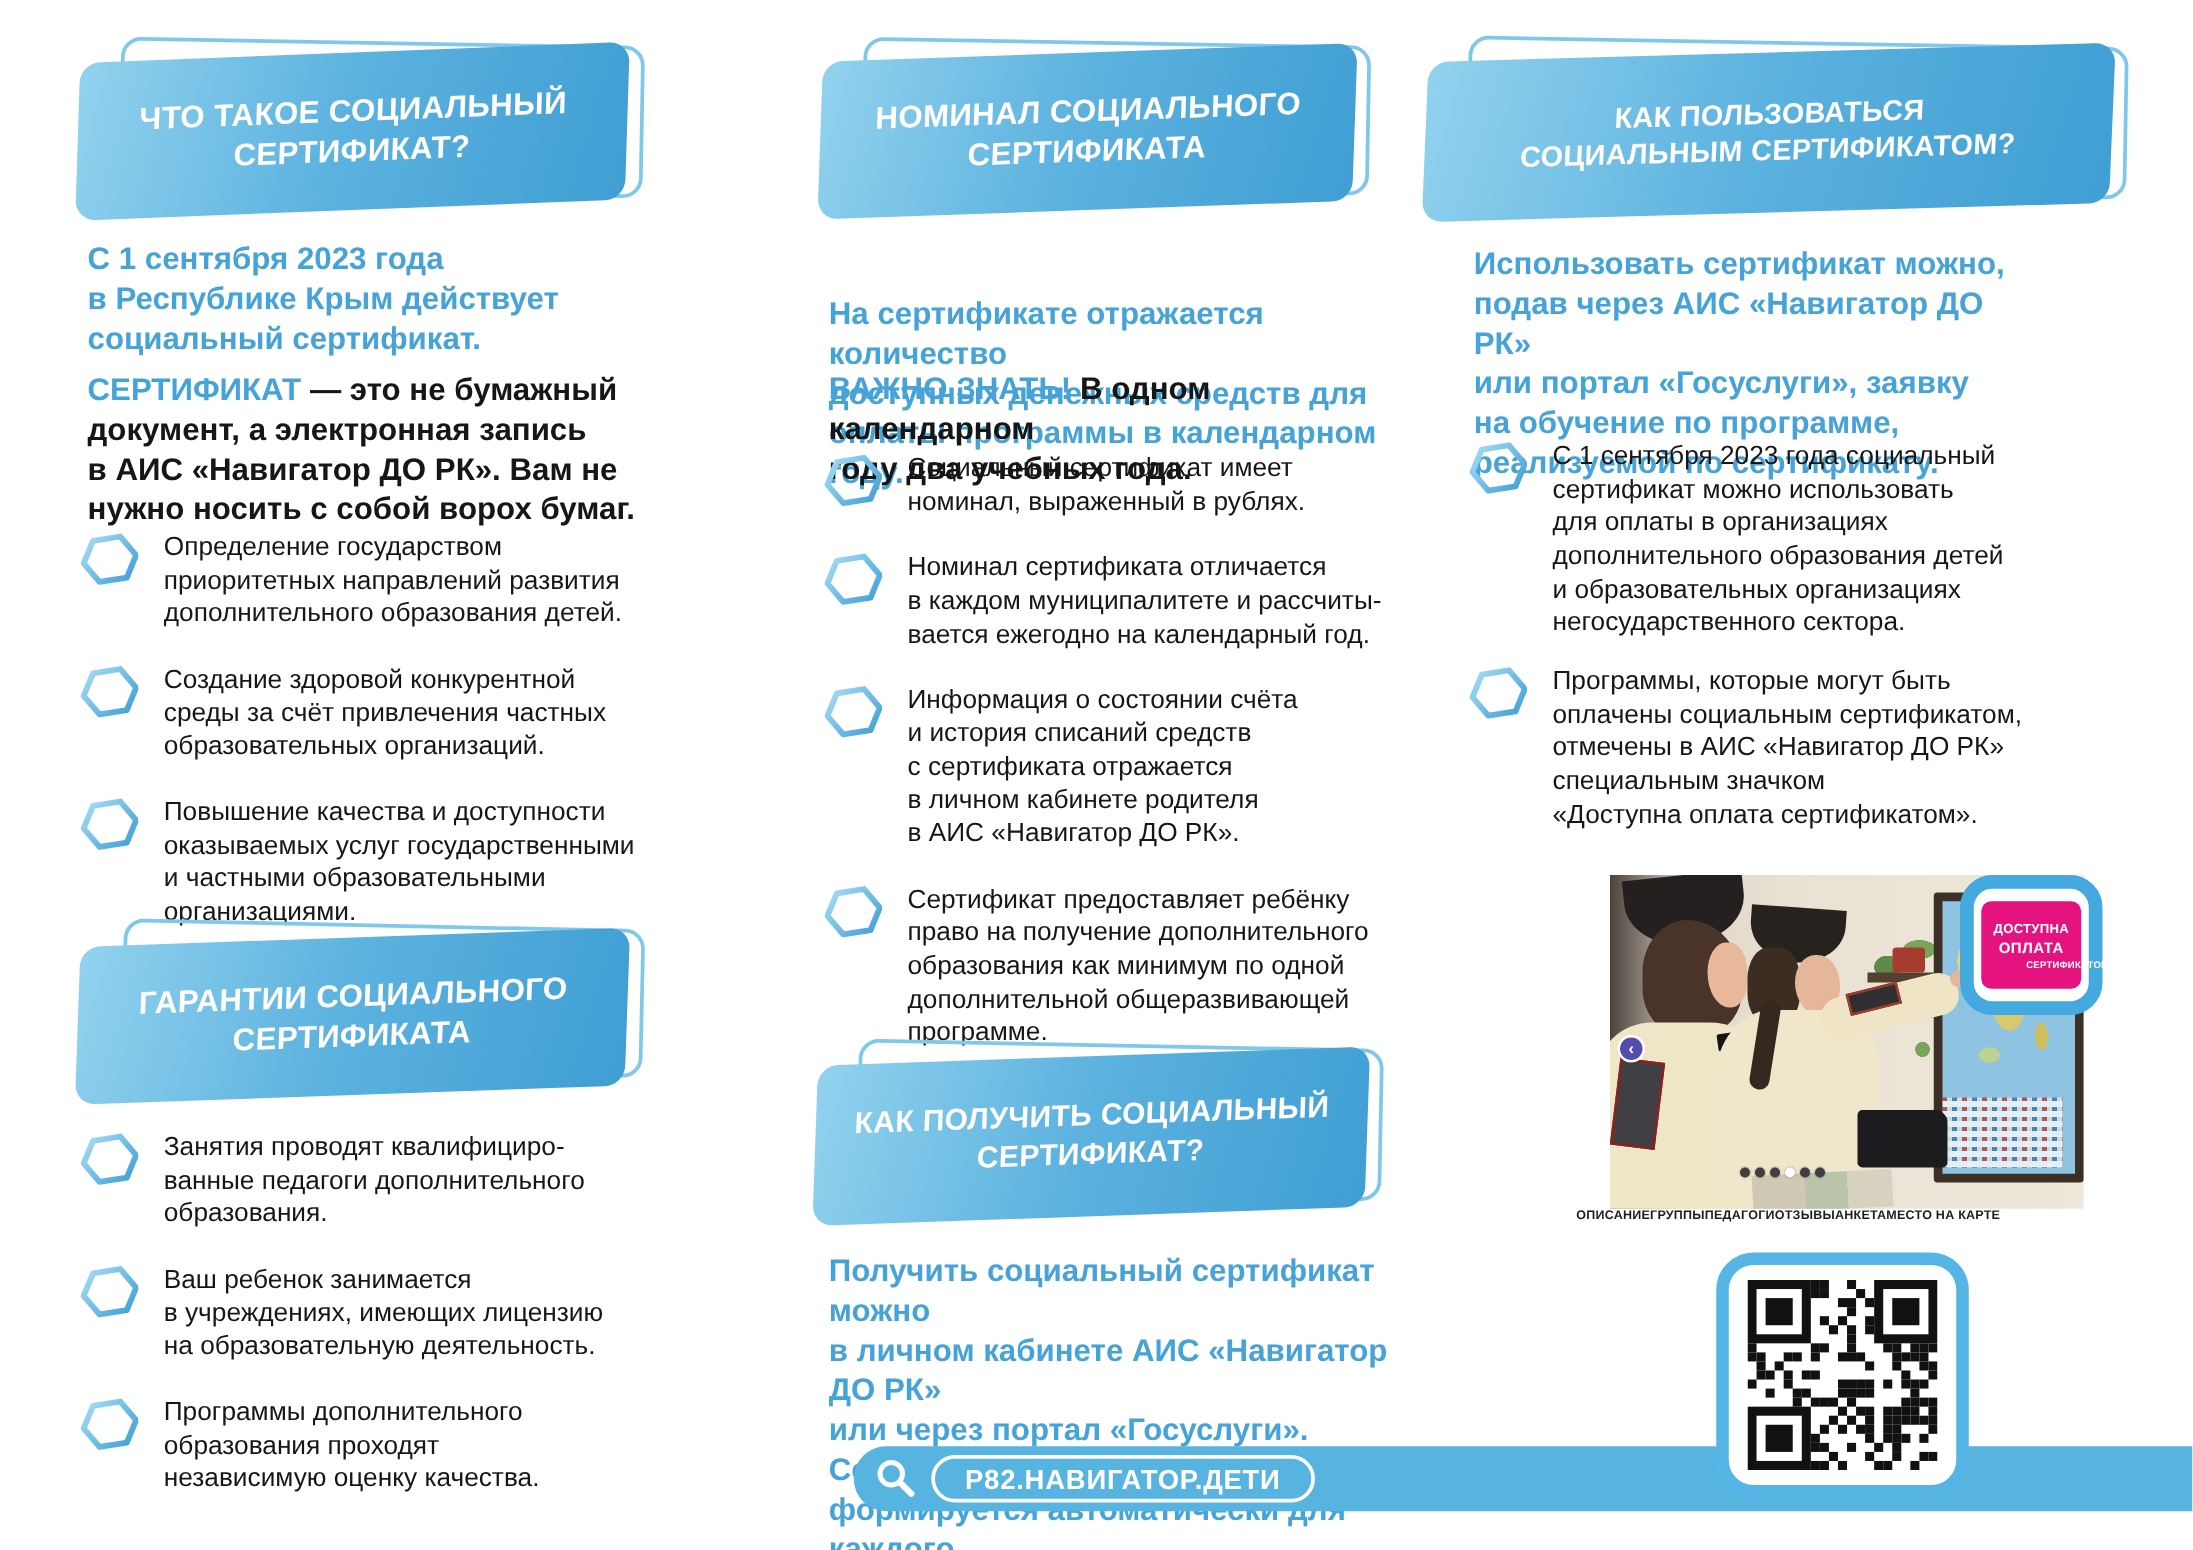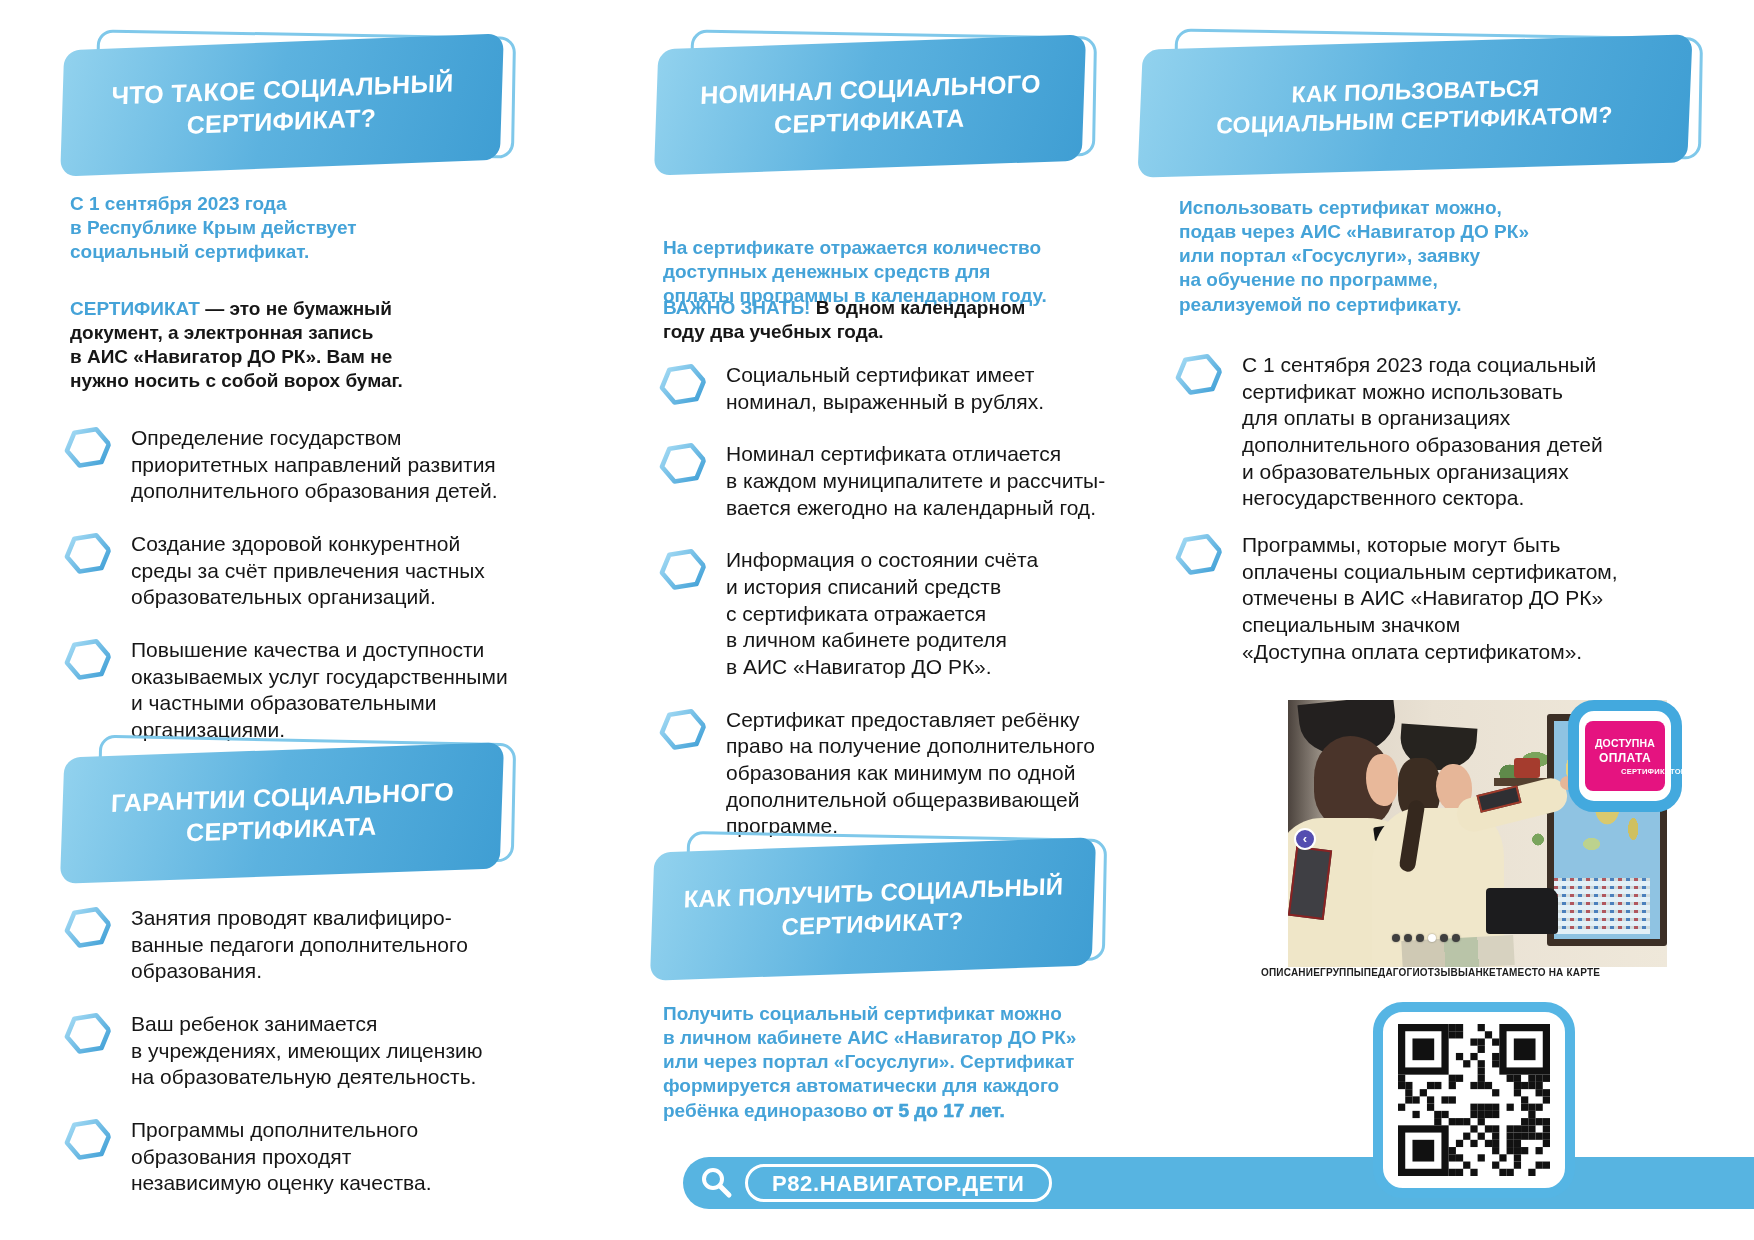--- a/index.html
+++ b/index.html
@@ -27,21 +27,21 @@
   .b3 .front{transform:rotate(-2deg) skewX(-4deg);font-size:25px;}
   .b3 .outline{left:34px;top:-9px;right:-12px;bottom:15px;transform:rotate(1deg);}
   .b4{left:652px;top:845px;width:442px;height:128px;}
   .b4 .front{transform:rotate(-2deg) skewX(-4deg);font-size:24px;}
   .b4 .outline{left:34px;top:-10px;right:-12px;bottom:16px;transform:rotate(1.1deg);}
   .b5{left:1140px;top:42px;width:550px;height:128px;}
   .b5 .front{transform:rotate(-1.6deg) skewX(-4deg);font-size:23px;}
   .b5 .outline{left:34px;top:-9px;right:-12px;bottom:15px;transform:rotate(1deg);}
 
   
-  .para{position:absolute;font-size:19px;line-height:1.27;white-space:pre-line;}
+  .para{position:absolute;font-size:25px;line-height:1.27;white-space:pre-line;}
   .blue-bold{color:var(--blue_text);font-weight:700;}
   .black-bold{color:var(--text_dark);font-weight:700;text-align:center;}
   .heavier{-webkit-text-stroke:.6px var(--blue_text);}
 
   .blist{position:absolute;display:flex;flex-direction:column;gap:26px;}
   .brow{display:flex;align-items:flex-start;gap:20px;}
   .hex{width:48px;height:43px;flex:none;margin-top:1px;transform:rotate(-9deg);}
   .btext{font-size:21px;line-height:1.27;color:var(--text_dark);white-space:pre-line;}
 
   

